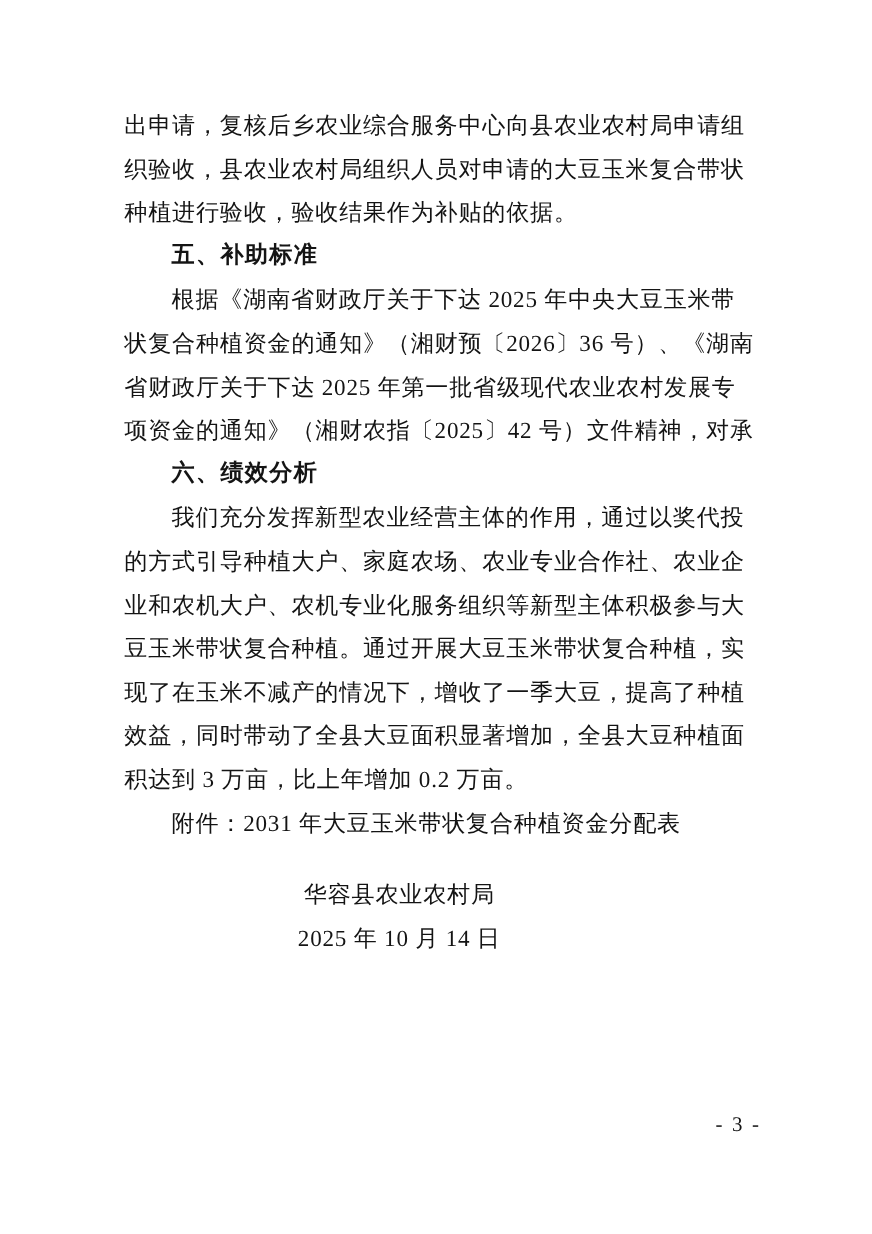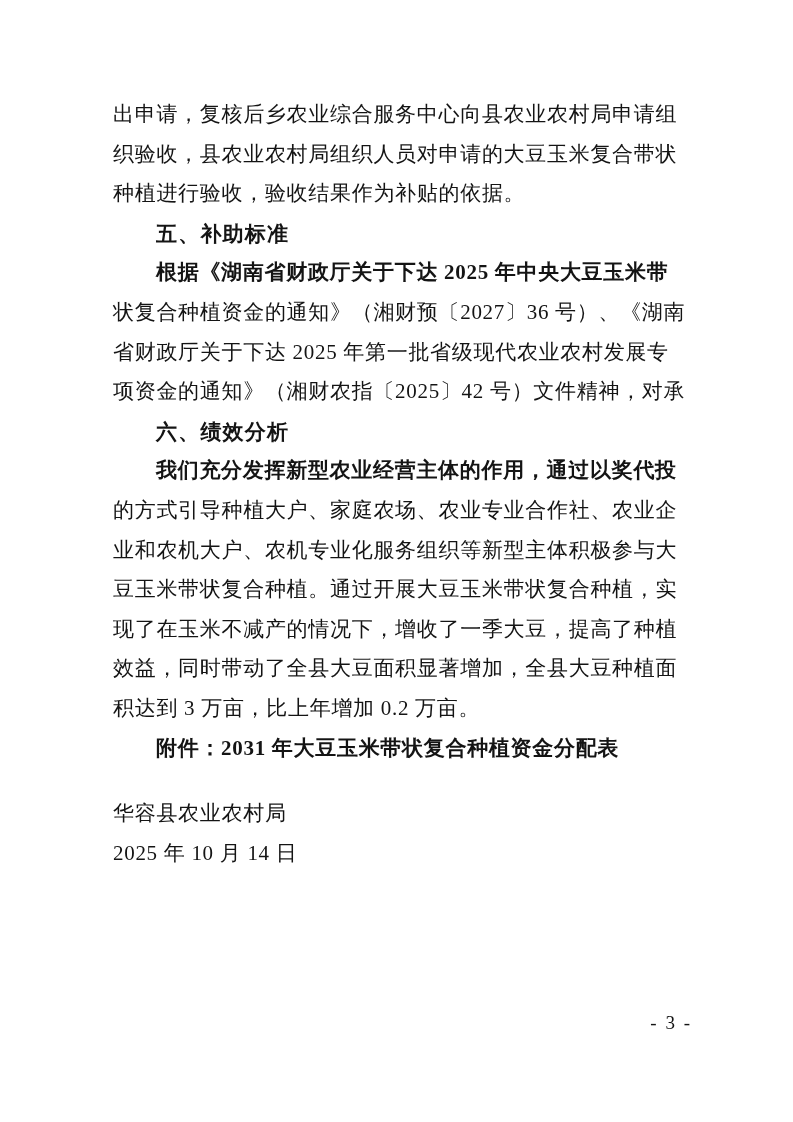--- a/index.html
+++ b/index.html
@@ -24,32 +24,31 @@
     font-family: "Liberation Serif", "DejaVu Serif", serif;
     font-size: 21px;
     line-height: 39.6px;
   }
   .line {
     white-space: nowrap;
     letter-spacing: 0.7px;
   }
   .indent {
     text-indent: 43px;
-    font-weight: bold;
   }
   .heading {
     font-weight: bold;
-    font-family: Liberation Sans, sans-serif;
+    font-family: Liberation Mono, monospace;
     letter-spacing: 1.2px;
   }
   .spacer {
     height: 26px;
   }
   .signature-block {
-    text-align: left;
+    text-align: center;
     padding-right: 66px;
   }
   .page-number {
     position: absolute;
     right: 124px;
     top: 1012px;
     font-family: "Liberation Serif", "DejaVu Serif", serif;
     font-size: 19px;
     letter-spacing: 2px;
     color: #141414;
@@ -62,21 +61,21 @@
 
   <div class="text-block">
 
     <div class="line">出申请，复核后乡农业综合服务中心向县农业农村局申请组</div>
     <div class="line">织验收，县农业农村局组织人员对申请的大豆玉米复合带状</div>
     <div class="line">种植进行验收，验收结果作为补贴的依据。</div>
 
     <div class="line heading indent">五、补助标准</div>
 
     <div class="line indent">根据《湖南省财政厅关于下达 2025 年中央大豆玉米带</div>
-    <div class="line">状复合种植资金的通知》（湘财预〔2027〕36 号）、《湖南</div>
+    <div class="line">状复合种植资金的通知》（湘财预〔2026〕36 号）、《湖南</div>
     <div class="line">省财政厅关于下达 2025 年第一批省级现代农业农村发展专</div>
     <div class="line">项资金的通知》（湘财农指〔2025〕42 号）文件精神，对承</div>
 
     <div class="line heading indent">六、绩效分析</div>
 
     <div class="line indent">我们充分发挥新型农业经营主体的作用，通过以奖代投</div>
     <div class="line">的方式引导种植大户、家庭农场、农业专业合作社、农业企</div>
     <div class="line">业和农机大户、农机专业化服务组织等新型主体积极参与大</div>
     <div class="line">豆玉米带状复合种植。通过开展大豆玉米带状复合种植，实</div>
     <div class="line">现了在玉米不减产的情况下，增收了一季大豆，提高了种植</div>

